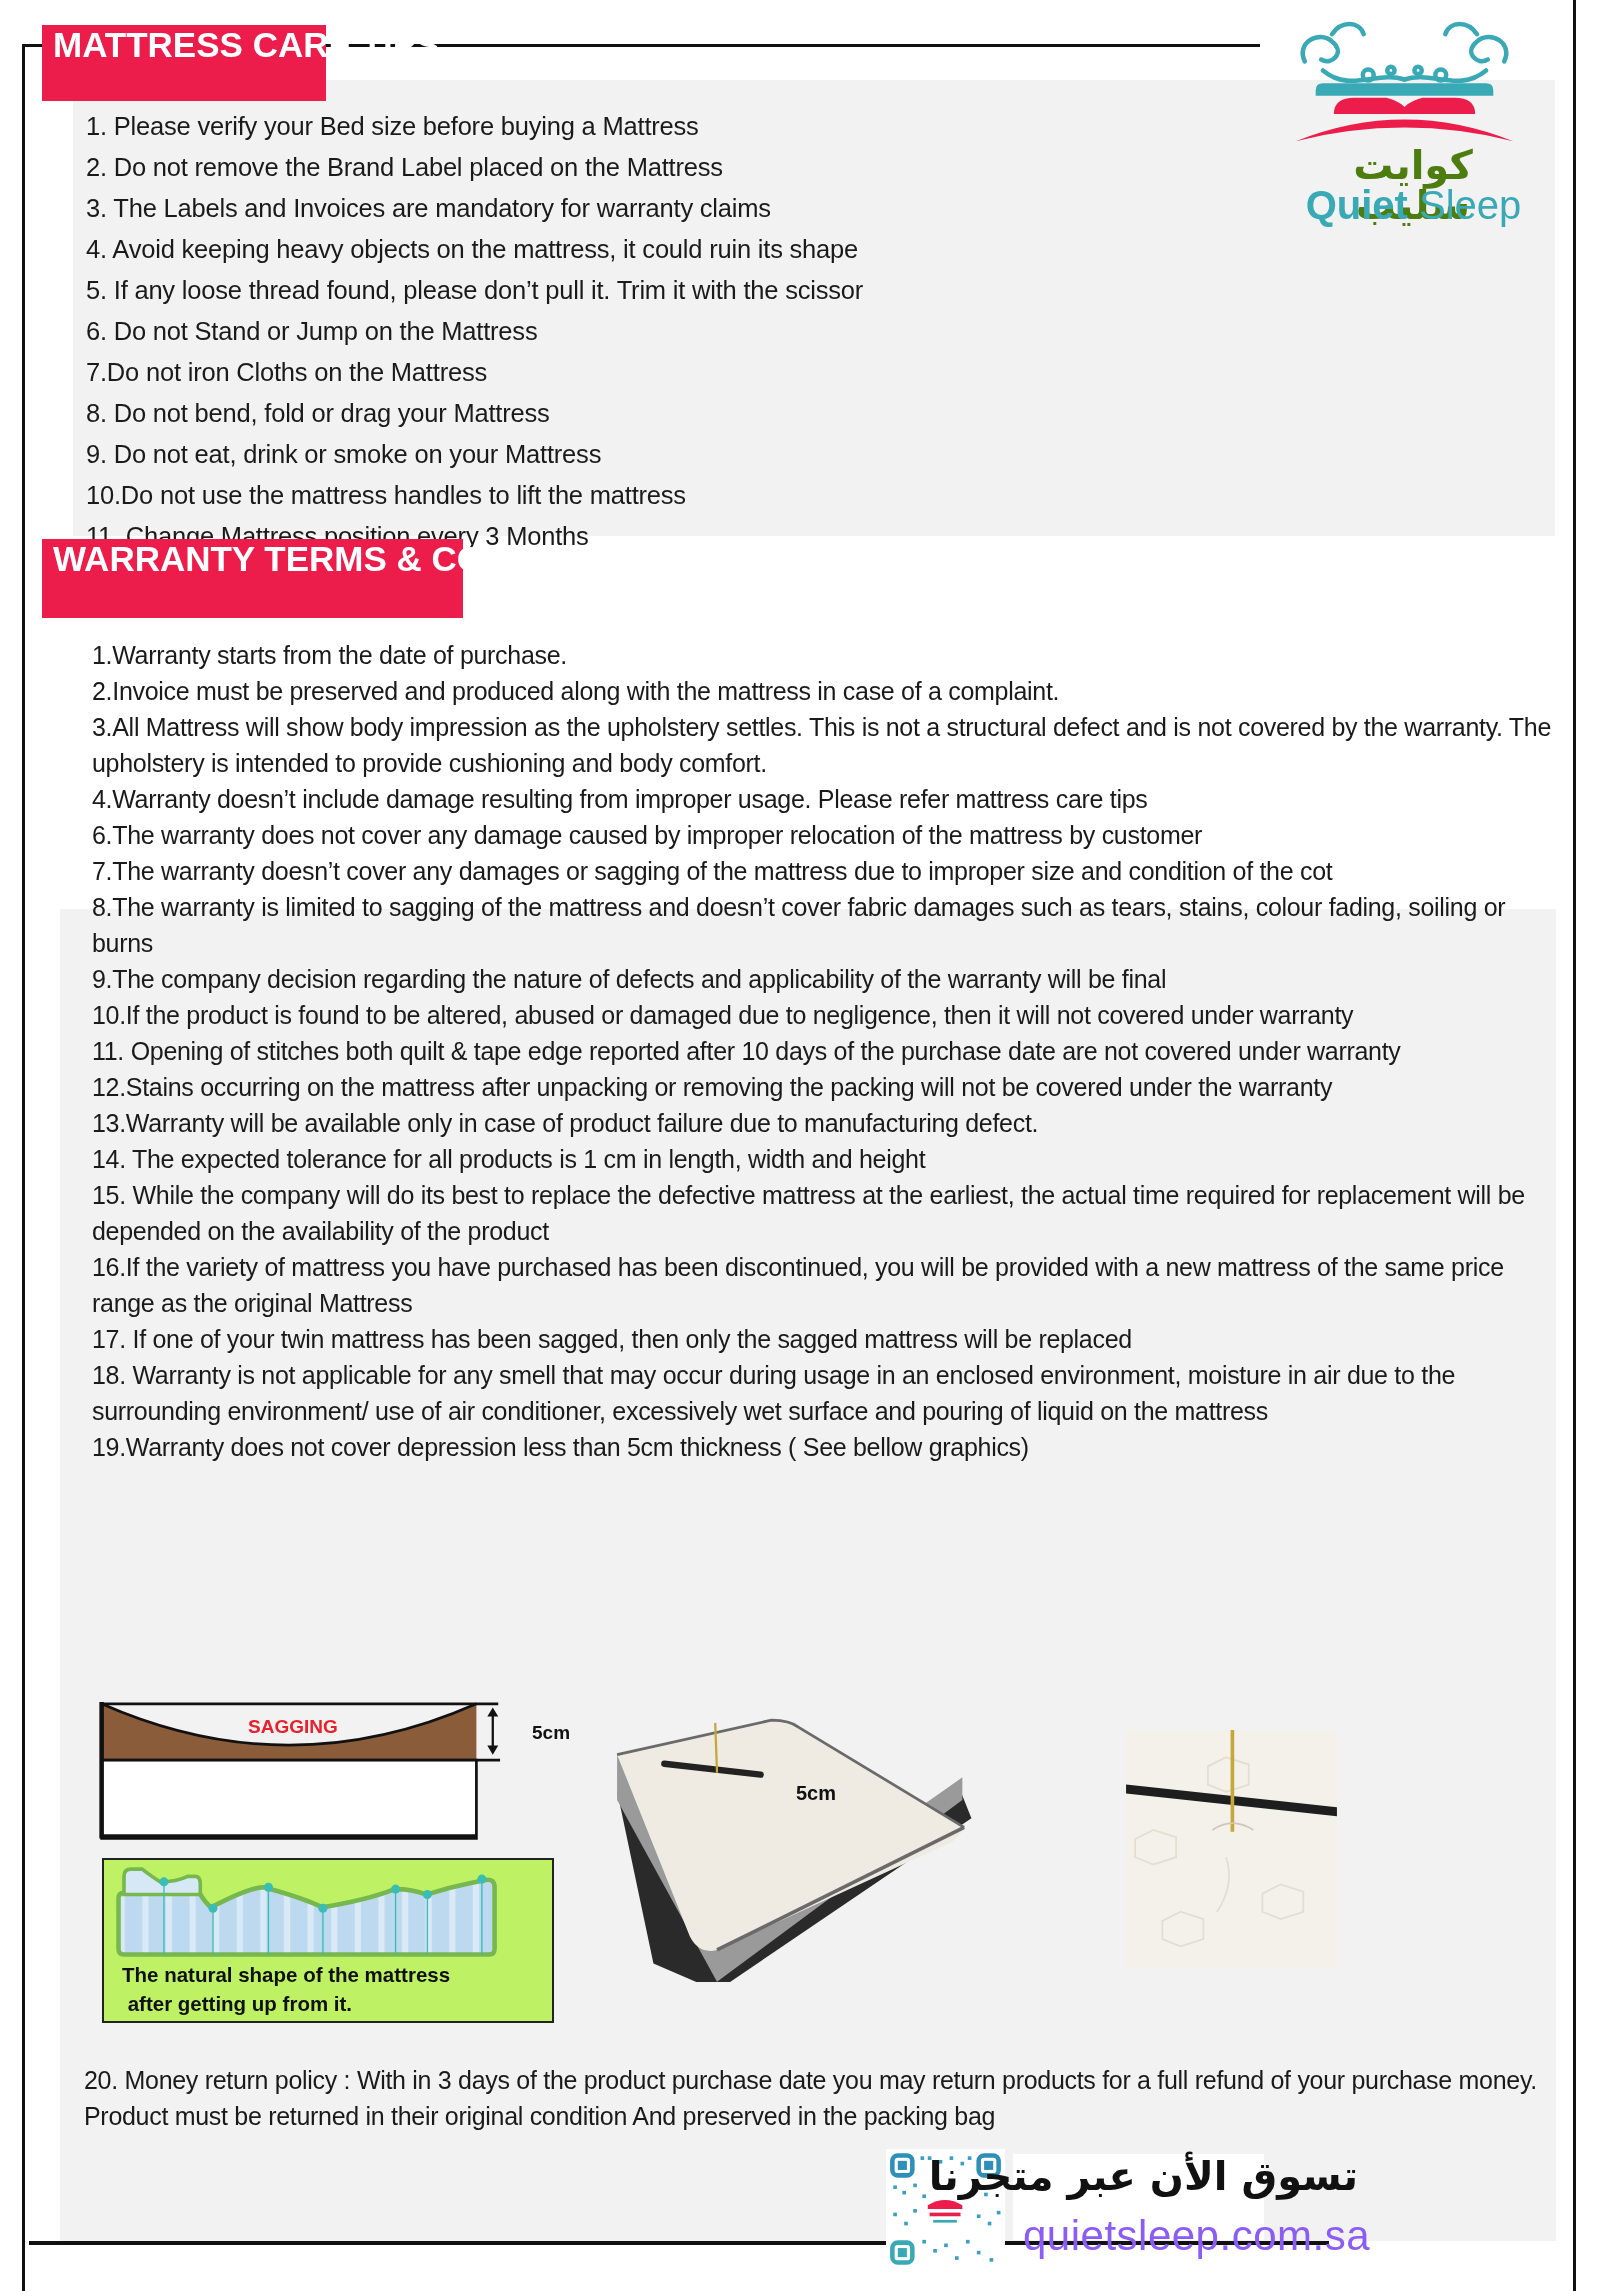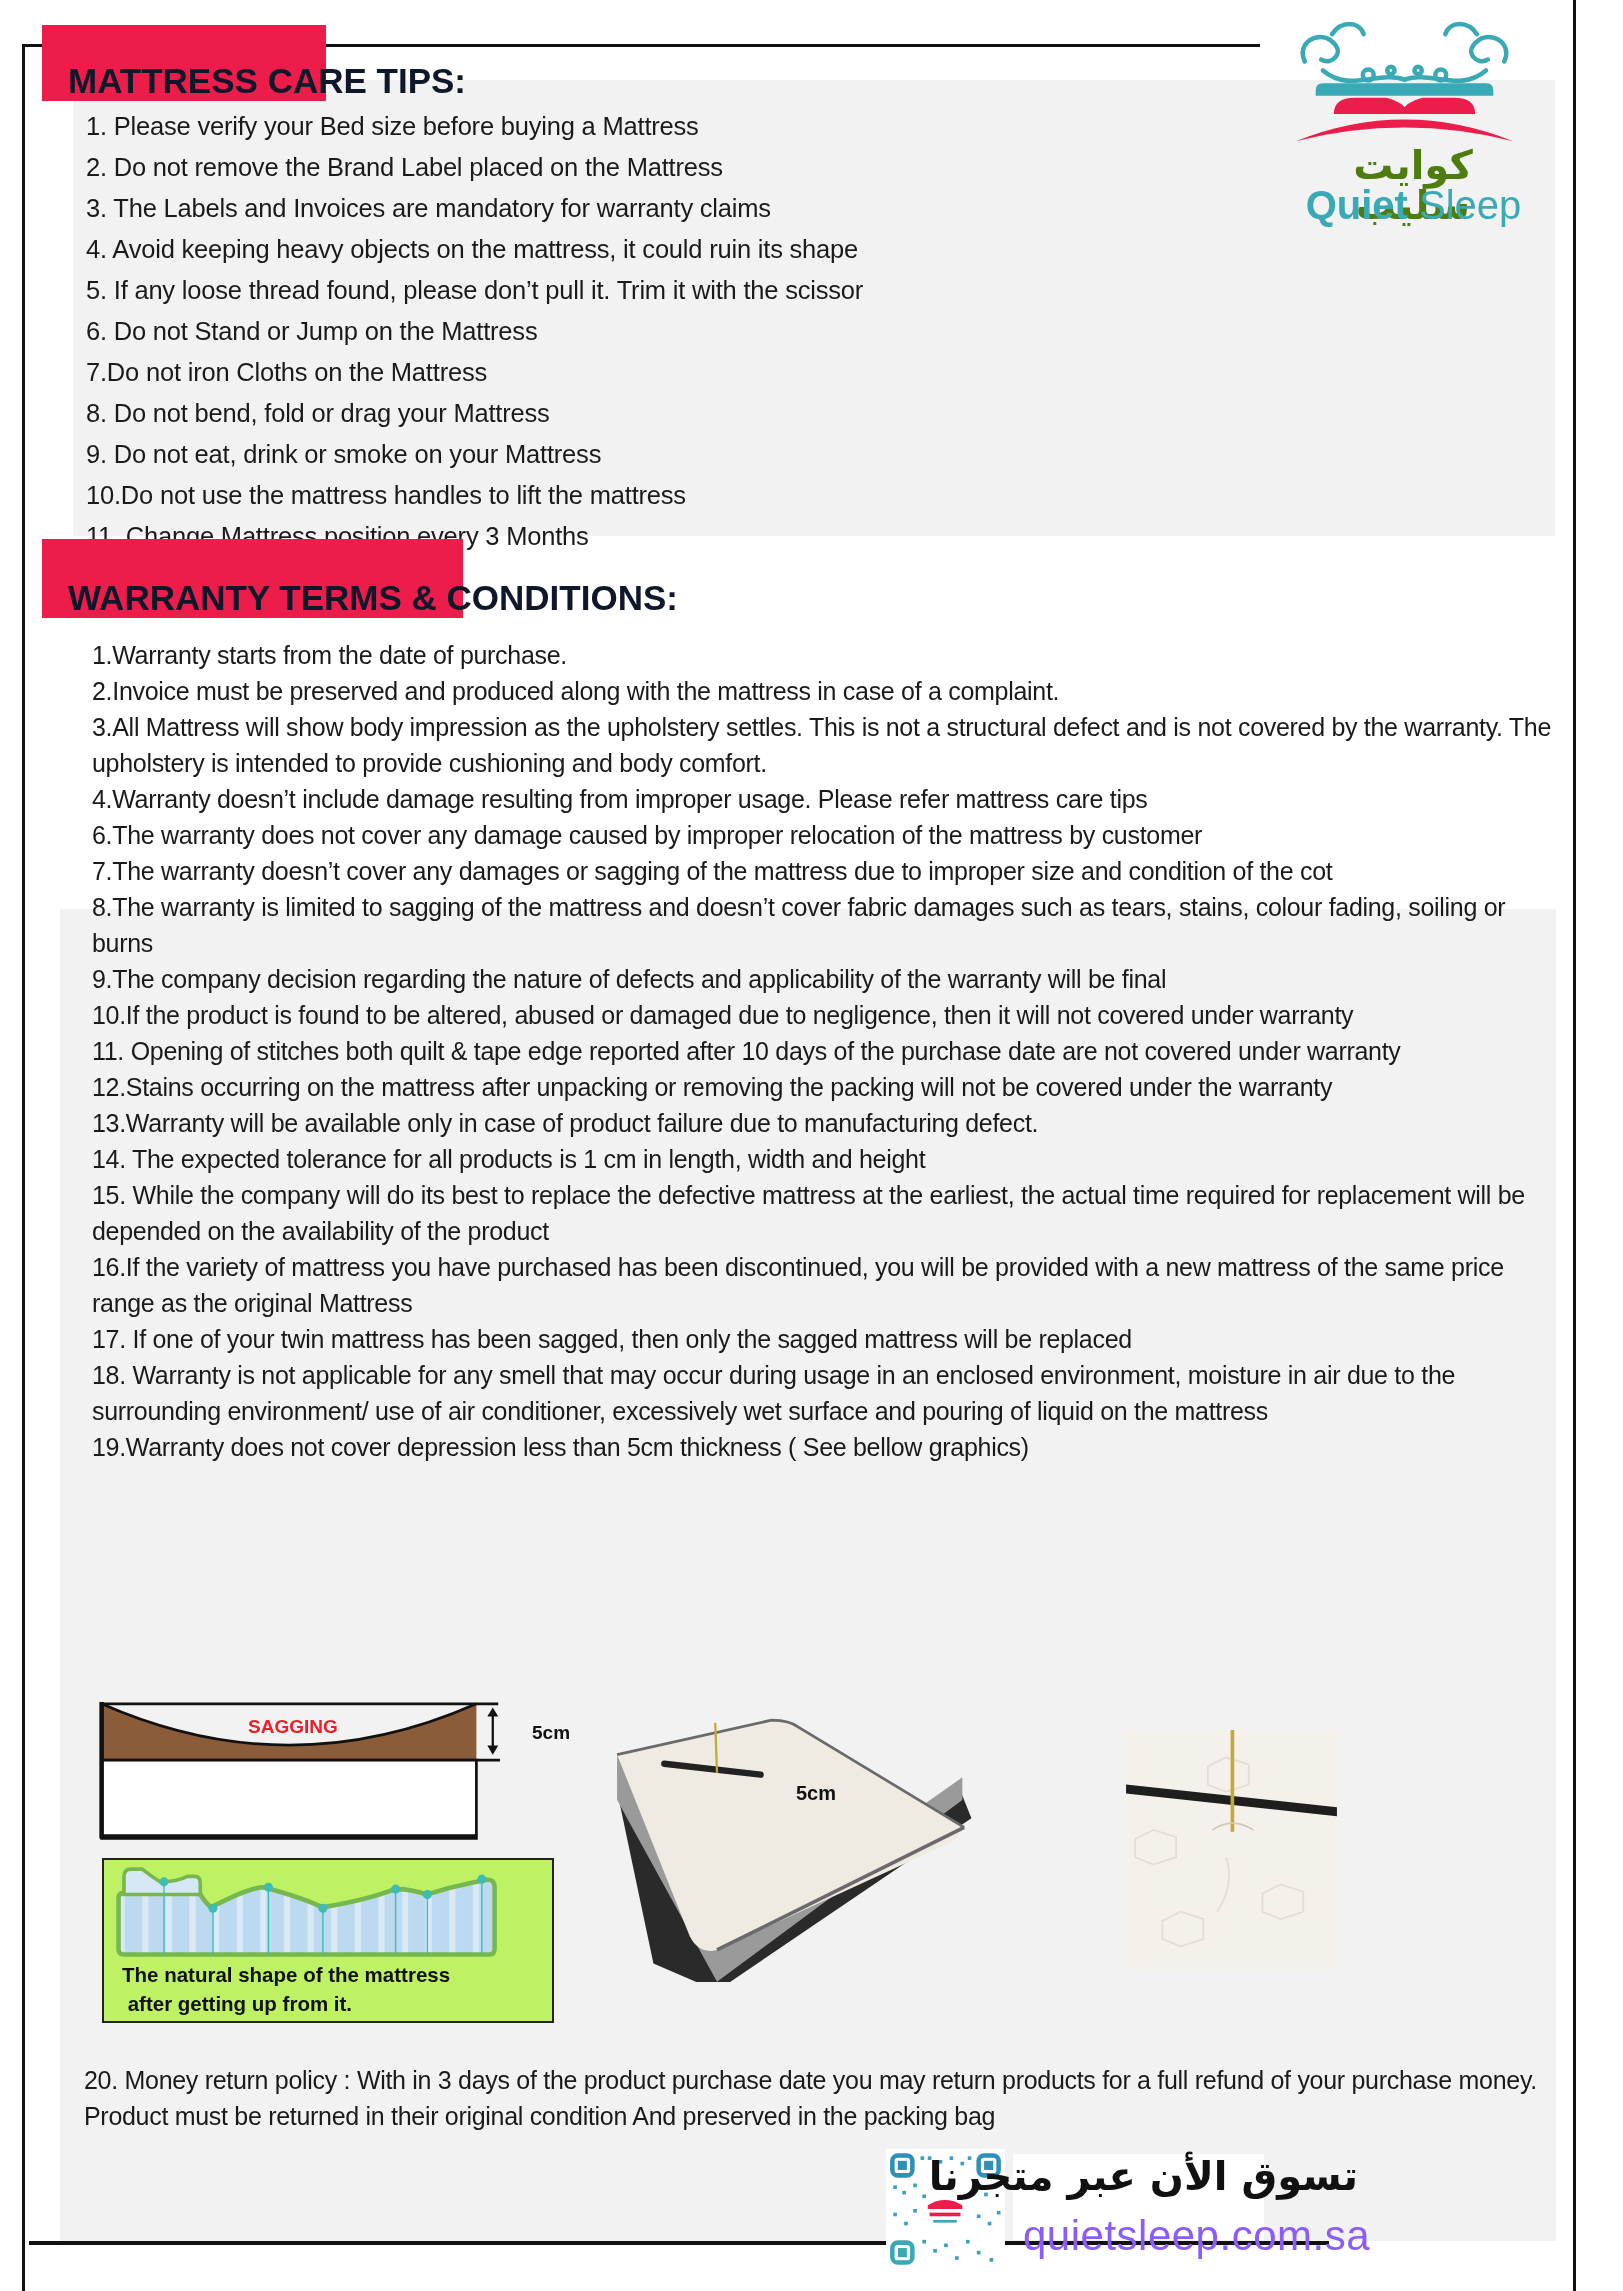--- a/index.html
+++ b/index.html
@@ -15,23 +15,23 @@
     .frame-right { position: absolute; left: 1573px; top: 0; width: 2.7px; height: 2292px; background: #111; }
     .frame-bottom { position: absolute; left: 29px; top: 2241px; width: 1300px; height: 3.6px; background: #111; }
 
     
     .panel { position: absolute; background: #f2f2f2; }
     .panel-care { left: 73px; top: 80px; width: 1482px; height: 456px; }
     .panel-warranty { left: 60px; top: 909px; width: 1496px; height: 1332px; }
 
     
     .header-band {
-      position: absolute; background: #ec1c4b; color: #0f172a;
+      position: absolute; background: #ec1c4b; color: #ffffff;
       font-weight: 700; white-space: nowrap;
-      display: flex; align-items: flex-end; padding-left: 26px; box-sizing: border-box;
+      display: flex; align-items: flex-start; padding-left: 11px; box-sizing: border-box;
     }
     .header-care { left: 42px; top: 24.5px; width: 284px; height: 76px; font-size: 35px; }
     .header-warranty { left: 42px; top: 539px; width: 421px; height: 79px; font-size: 35px; }
 
     
     .list { position: absolute; margin: 8px; padding: 0; list-style: none; }
     .care-list { left: 78px; top: 98px; width: 982px; }
     .care-list li { font-size: 25.5px; line-height: 41px; white-space: nowrap; letter-spacing: -0.2px; }
     .warranty-list { left: 84px; top: 629px; width: 1473px; }
     .warranty-list li { font-size: 25px; line-height: 36px; letter-spacing: -0.3px; }

